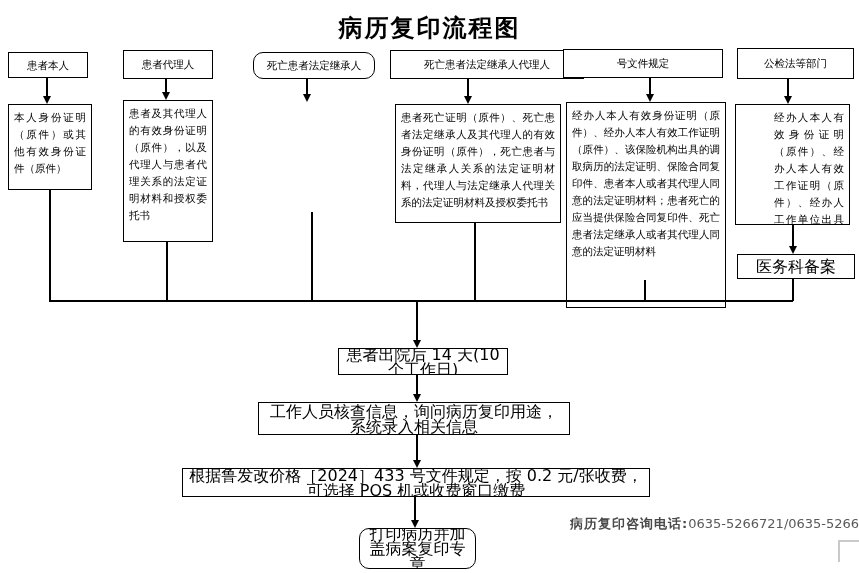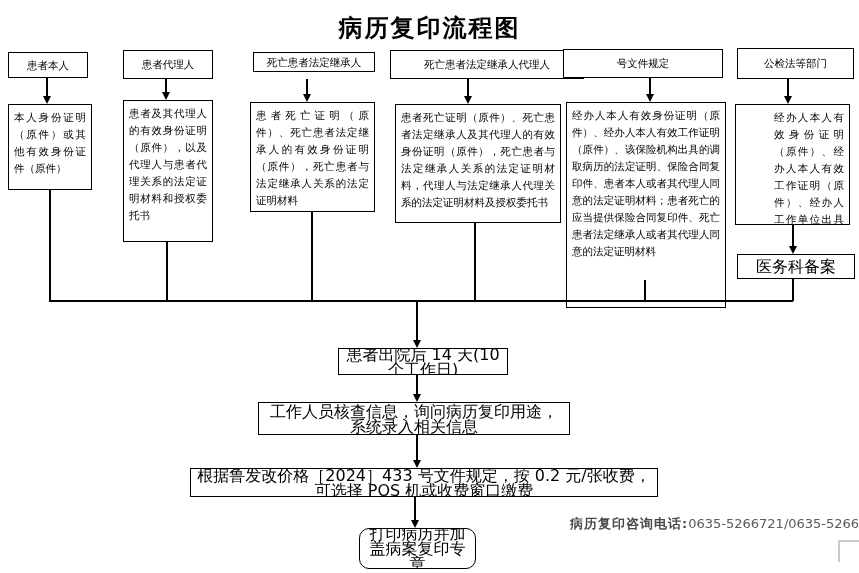--- a/index.html
+++ b/index.html
@@ -39,41 +39,40 @@
 </style>
 </head>
 <body>
 
 <div id="canvas">
 
   <div id="title">病历复印流程图</div>
 
   <div class="box hdr" style="left:8px;top:52px;width:80px;height:26px;">患者本人</div>
   <div class="box hdr" style="left:123px;top:50px;width:90px;height:29px;">患者代理人</div>
-  <div class="box hdr" style="left:253px;top:52px;width:122px;height:20px;">死亡患者法定继承人</div>
+  <div class="box hdr" style="left:253px;top:52px;width:122px;height:27px;border-radius:10px;">死亡患者法定继承人</div>
   <div class="box hdr" style="left:390px;top:50px;width:194px;height:29px;">死亡患者法定继承人代理人</div>
   <div class="box hdr" style="left:563px;top:49px;width:160px;height:29px;">号文件规定</div>
   <div class="box hdr" style="left:737px;top:48px;width:117px;height:31px;">公检法等部门</div>
 
   <div class="vline" style="left:46.3px;top:78px;height:18px;"></div>
   <div class="arrhead" style="left:42.5px;top:96px;"></div>
   <div class="vline" style="left:165.3px;top:79px;height:13px;"></div>
   <div class="arrhead" style="left:161.5px;top:92px;"></div>
   <div class="vline" style="left:306.3px;top:79px;height:15px;"></div>
   <div class="arrhead" style="left:302.5px;top:94px;"></div>
   <div class="vline" style="left:467.3px;top:79px;height:17px;"></div>
   <div class="arrhead" style="left:463.5px;top:96px;"></div>
   <div class="vline" style="left:649.3px;top:78px;height:16px;"></div>
   <div class="arrhead" style="left:645.5px;top:94px;"></div>
   <div class="vline" style="left:787.3px;top:79px;height:17px;"></div>
   <div class="arrhead" style="left:783.5px;top:96px;"></div>
 
   <div class="box" style="left:8px;top:104px;width:84px;height:86px;">本人身份证明（原件）或其他有效身份证件（原件）</div>
   <div class="box" style="left:123px;top:100px;width:90px;height:142px;">患者及其代理人的有效身份证明（原件），以及代理人与患者代理关系的法定证明材料和授权委托书</div>
-  <div class="box" style="left:250px;top:102px;width:125px;height:110px;">患者死亡证明（原件）、死亡患者法定继承人的有效身份证明（原件），死亡患者与法定继承人关系的法定证明材料</div>
   <div class="box" style="left:395px;top:104px;width:166px;height:119px;">患者死亡证明（原件）、死亡患者法定继承人及其代理人的有效身份证明（原件），死亡患者与法定继承人关系的法定证明材料，代理人与法定继承人代理关系的法定证明材料及授权委托书</div>
   <div class="box" style="left:566px;top:102px;width:160px;height:206px;">经办人本人有效身份证明（原件）、经办人本人有效工作证明（原件）、该保险机构出具的调取病历的法定证明、保险合同复印件、患者本人或者其代理人同意的法定证明材料；患者死亡的应当提供保险合同复印件、死亡患者法定继承人或者其代理人同意的法定证明材料</div>
   <div class="box" style="left:735px;top:104px;width:115px;height:121px;padding-left:38px;">经办人本人有效身份证明（原件）、经办人本人有效工作证明（原件）、经办人工作单位出具的调取病案的法定证明</div>
 
   <div class="vline" style="left:792.3px;top:225px;height:22px;"></div>
   <div class="arrhead" style="left:788.5px;top:246px;"></div>
   <div class="box ctr" style="left:737px;top:254px;width:118px;height:25px;">医务科备案</div>
 
   <div class="vline" style="left:49.3px;top:190px;height:111px;"></div>
   <div class="vline" style="left:166.3px;top:242px;height:59px;"></div>
@@ -89,21 +88,21 @@
   <div class="box ctr" style="left:338px;top:348px;width:170px;height:27px;">患者出院后 14 天(10 个工作日)</div>
 
   <div class="vline" style="left:416.3px;top:375px;height:19px;"></div>
   <div class="arrhead" style="left:412.5px;top:394px;"></div>
 
   <div class="box ctr" style="left:258px;top:402px;width:312px;height:33px;">工作人员核查信息，询问病历复印用途，系统录入相关信息</div>
 
   <div class="vline" style="left:416.3px;top:435px;height:25px;"></div>
   <div class="arrhead" style="left:412.5px;top:460px;"></div>
 
-  <div class="box ctr" style="left:182px;top:468px;width:468px;height:29px;margin-left:8px;">根据鲁发改价格［2024］433 号文件规定，按 0.2 元/张收费，可选择 POS 机或收费窗口缴费</div>
+  <div class="box ctr" style="left:182px;top:468px;width:468px;height:29px;">根据鲁发改价格［2024］433 号文件规定，按 0.2 元/张收费，可选择 POS 机或收费窗口缴费</div>
 
   <div class="vline" style="left:414.3px;top:497px;height:23px;"></div>
   <div class="arrhead" style="left:410.5px;top:520px;"></div>
 
   <div class="box ctr" style="left:359px;top:528px;width:117px;height:41px;border-radius:10px;">打印病历并加盖病案复印专章</div>
 
   <div id="footer">
     <span class="flabel">病历复印咨询电话:</span><span class="fphones">0635-5266721/0635-5266873</span>
   </div>
 

